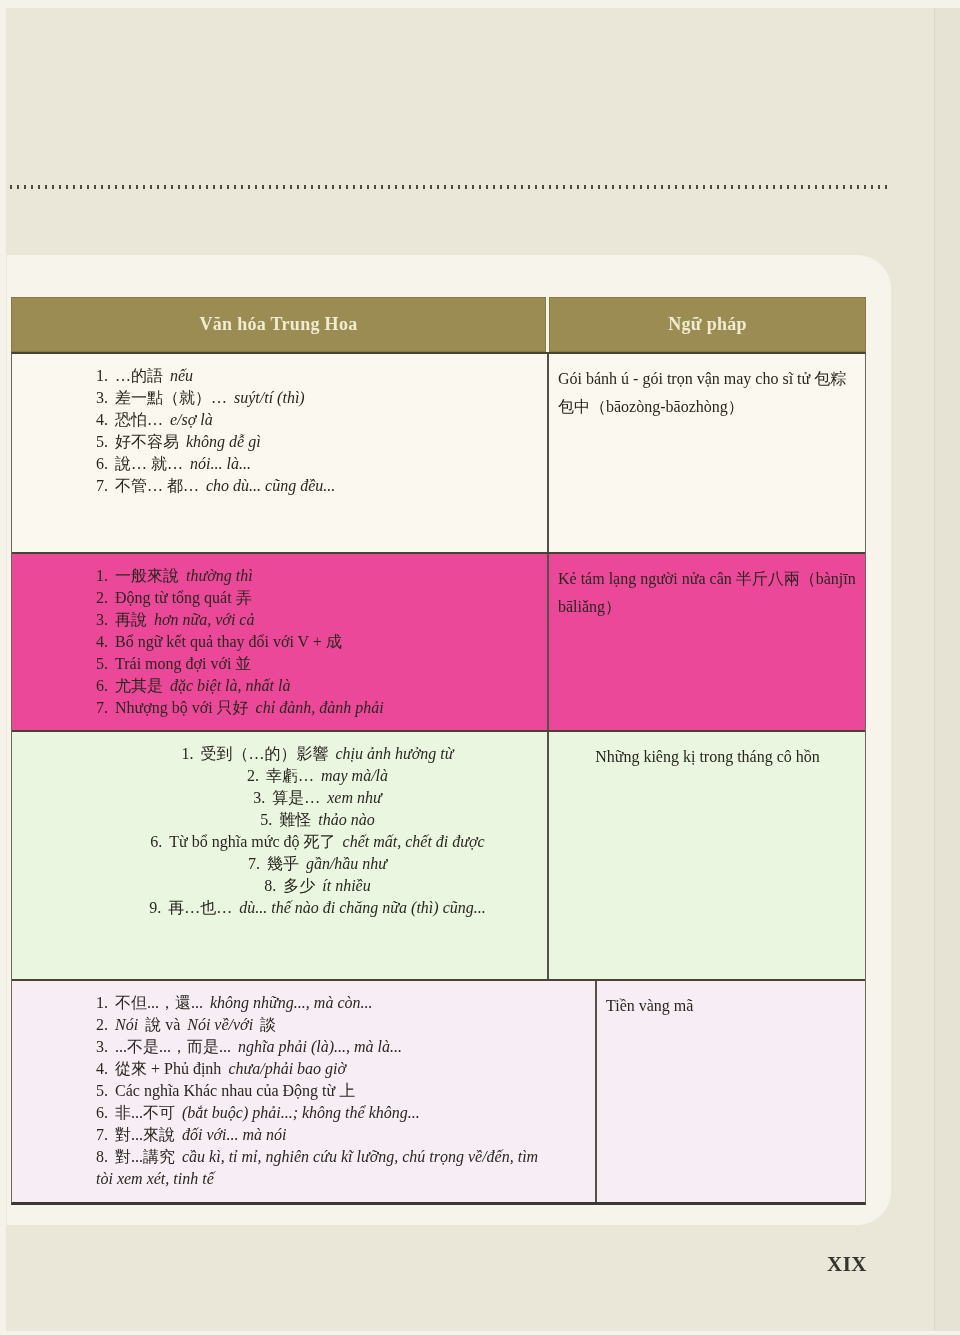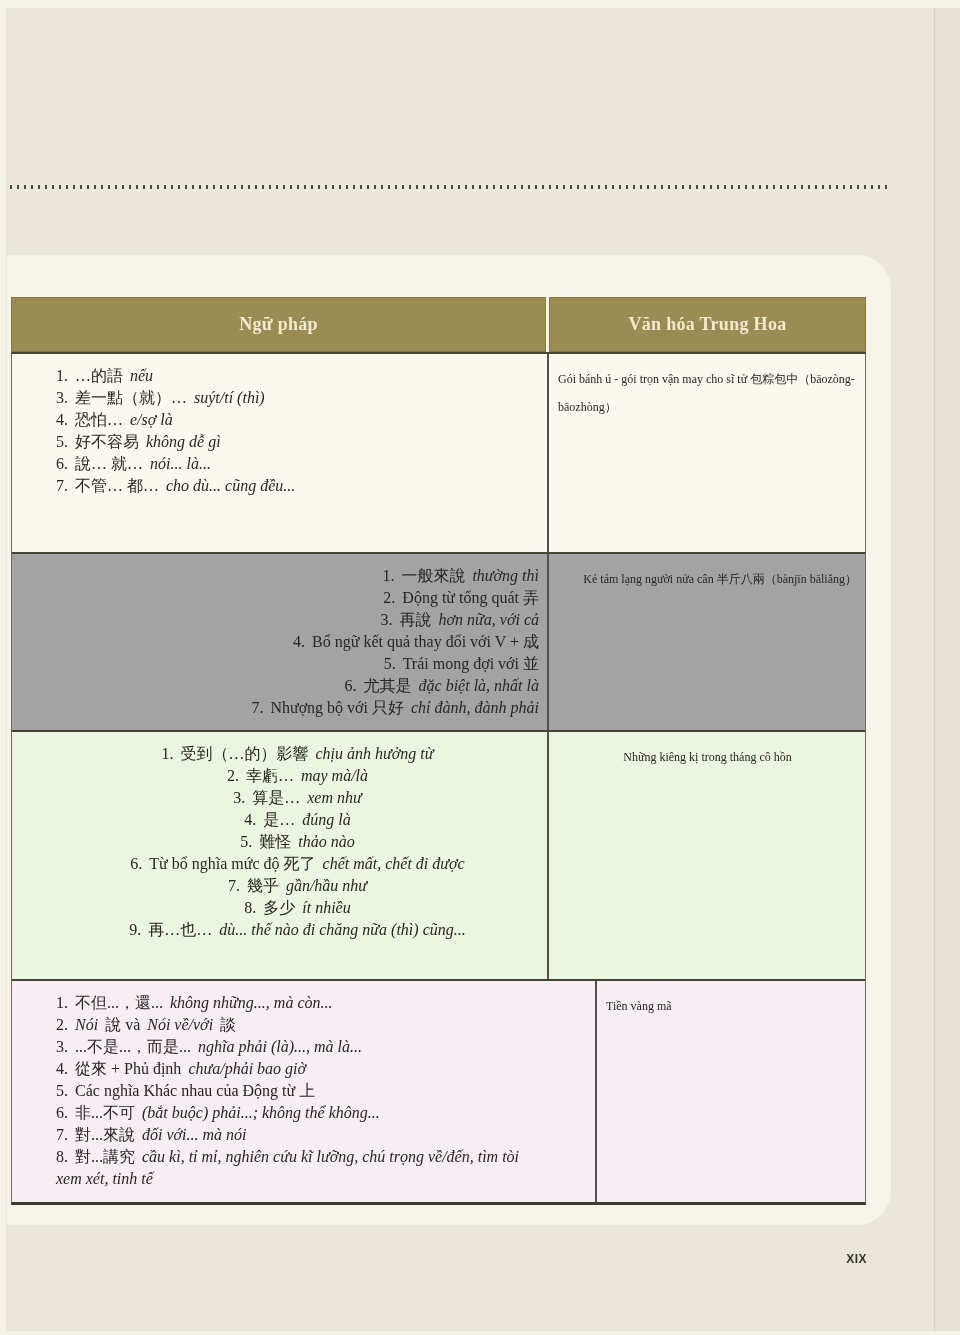--- a/index.html
+++ b/index.html
@@ -42,83 +42,82 @@
   }
   .tbody {
     border-left:1px solid #6b675a;
     border-right:1px solid #6b675a;
     border-top:2px solid #474436;
     border-bottom:3px solid #3a382f;
   }
   .trow { display:grid; grid-template-columns:535px 320px; }
   .trow + .trow { border-top:2px solid #474436; }
   .cell.grammar { padding:11px 8px 10px 44px; font-size:16px; }
-  .gline { line-height:22px; }
+  .gline { line-height:22px;margin-left:40px; }
   .seg + .seg { margin-left:7px; }
   .seg.it { font-style:italic; }
   .cell.culture {
     border-left:2px solid #52504a;
     padding:11px 10px 10px 9px;
-    font-size:12px; line-height:28px;
+    font-size:16px; line-height:28px;
   }
   .pagenum {
     position:absolute; top:1252px; right:93px;
-    font-family:Liberation Sans, sans-serif;
-    font-weight:bold; font-size:12px; letter-spacing:0.5px;
+    font-family:Liberation Serif, serif;
+    font-weight:bold; font-size:21px; letter-spacing:0.5px;
     color:#35332e;
   }
 </style>
 </head>
 <body>
 
 <div class="page">
   <div class="page-bg"></div>
   <div class="right-strip"></div>
   <div class="dotted-line"></div>
 
   <div class="card">
     <div class="tbl">
       <div class="thead">
         <div class="hcell">
-          <span>Ngữ pháp</span>
+          <span>Văn hóa Trung Hoa</span>
         </div>
         <div class="hcell">
-          <span>Văn hóa Trung Hoa</span>
+          <span>Ngữ pháp</span>
         </div>
       </div>
       <div class="tbody">
           <div class="trow" style="background: rgb(251, 249, 239); min-height: 198px;">
             <div class="cell grammar">
               <div class="gline"><span class="seg num">1.</span><span class="seg">…的語</span><span class="seg it">nếu</span></div>
               <div class="gline"><span class="seg num">3.</span><span class="seg">差一點（就）…</span><span class="seg it">suýt/tí (thì)</span></div>
               <div class="gline"><span class="seg num">4.</span><span class="seg">恐怕…</span><span class="seg it">e/sợ là</span></div>
               <div class="gline"><span class="seg num">5.</span><span class="seg">好不容易</span><span class="seg it">không dễ gì</span></div>
               <div class="gline"><span class="seg num">6.</span><span class="seg">說… 就…</span><span class="seg it">nói... là...</span></div>
               <div class="gline"><span class="seg num">7.</span><span class="seg">不管… 都…</span><span class="seg it">cho dù... cũng đều...</span></div>
             </div>
             <div class="cell culture"><span>Gói bánh ú - gói trọn vận may cho sĩ tử 包粽包中（bāozòng-bāozhòng）</span></div>
           </div>
-          <div class="trow" style="background: #a3a3a3; min-height: 178px; text-align: right;">
+          <div class="trow" style="background: #ec4899; min-height: 178px;">
             <div class="cell grammar">
               <div class="gline"><span class="seg num">1.</span><span class="seg">一般來說</span><span class="seg it">thường thì</span></div>
               <div class="gline"><span class="seg num">2.</span><span class="seg">Động từ tổng quát 弄</span></div>
               <div class="gline"><span class="seg num">3.</span><span class="seg">再說</span><span class="seg it">hơn nữa, với cả</span></div>
               <div class="gline"><span class="seg num">4.</span><span class="seg">Bổ ngữ kết quả thay đổi với V + 成</span></div>
               <div class="gline"><span class="seg num">5.</span><span class="seg">Trái mong đợi với 並</span></div>
               <div class="gline"><span class="seg num">6.</span><span class="seg">尤其是</span><span class="seg it">đặc biệt là, nhất là</span></div>
               <div class="gline"><span class="seg num">7.</span><span class="seg">Nhượng bộ với 只好</span><span class="seg it">chỉ đành, đành phải</span></div>
             </div>
             <div class="cell culture"><span>Kẻ tám lạng người nửa cân 半斤八兩（bànjīn bāliǎng）</span></div>
           </div>
           <div class="trow" style="background: rgb(235, 246, 225); min-height: 249px; text-align: center;">
             <div class="cell grammar">
               <div class="gline"><span class="seg num">1.</span><span class="seg">受到（…的）影響</span><span class="seg it">chịu ảnh hưởng từ</span></div>
               <div class="gline"><span class="seg num">2.</span><span class="seg">幸虧…</span><span class="seg it">may mà/là</span></div>
               <div class="gline"><span class="seg num">3.</span><span class="seg">算是…</span><span class="seg it">xem như</span></div>
-              <div class="gline"><span class="seg num">4.</span><span class="seg">是…</span><span class="seg it">đúng là</span></div>
               <div class="gline"><span class="seg num">5.</span><span class="seg">難怪</span><span class="seg it">thảo nào</span></div>
               <div class="gline"><span class="seg num">6.</span><span class="seg">Từ bổ nghĩa mức độ 死了</span><span class="seg it">chết mất, chết đi được</span></div>
               <div class="gline"><span class="seg num">7.</span><span class="seg">幾乎</span><span class="seg it">gần/hầu như</span></div>
               <div class="gline"><span class="seg num">8.</span><span class="seg">多少</span><span class="seg it">ít nhiều</span></div>
               <div class="gline"><span class="seg num">9.</span><span class="seg">再…也…</span><span class="seg it">dù... thế nào đi chăng nữa (thì) cũng...</span></div>
             </div>
             <div class="cell culture"><span>Những kiêng kị trong tháng cô hồn</span></div>
           </div>
           <div class="trow" style="background: rgb(247, 237, 245); min-height: 223px; gap: 48px;">
             <div class="cell grammar">

